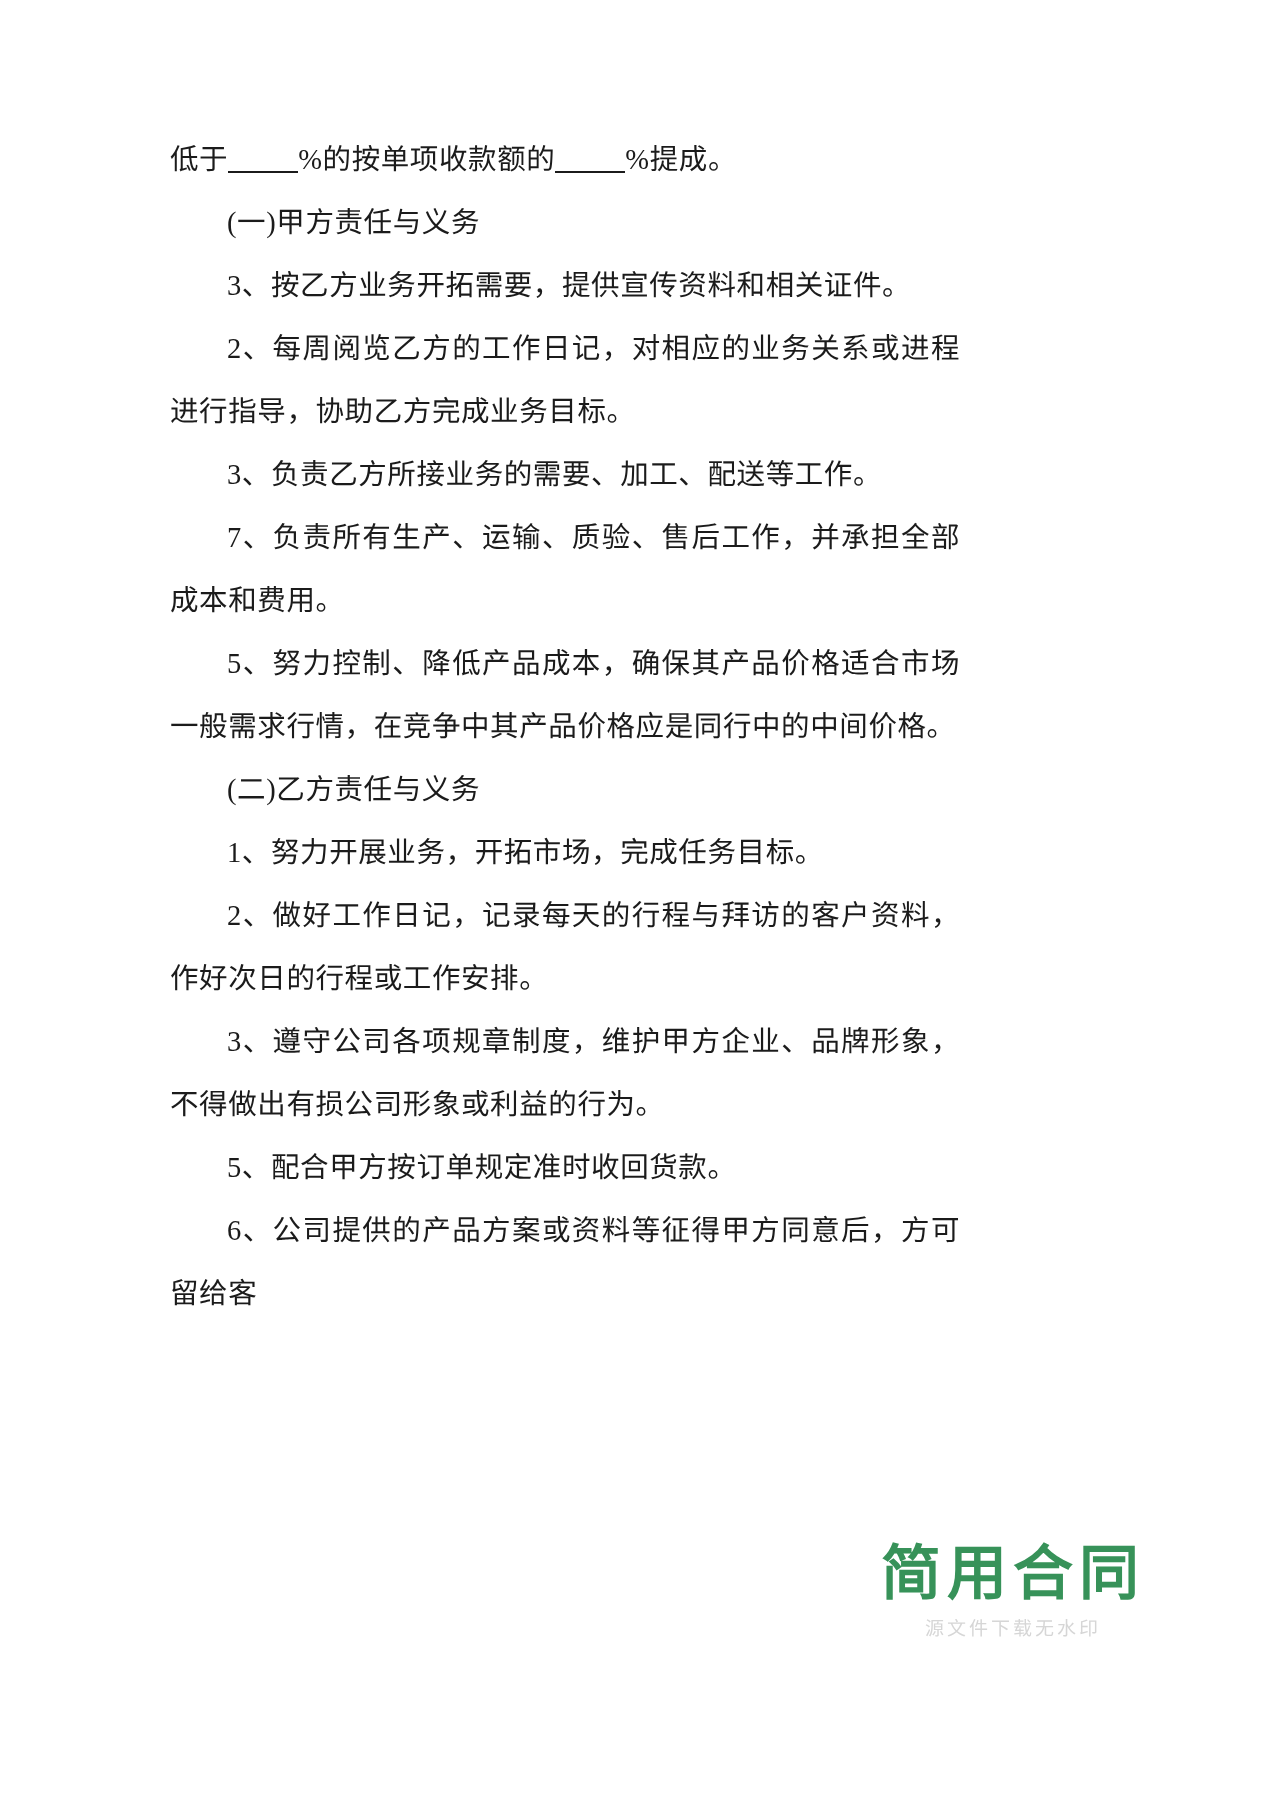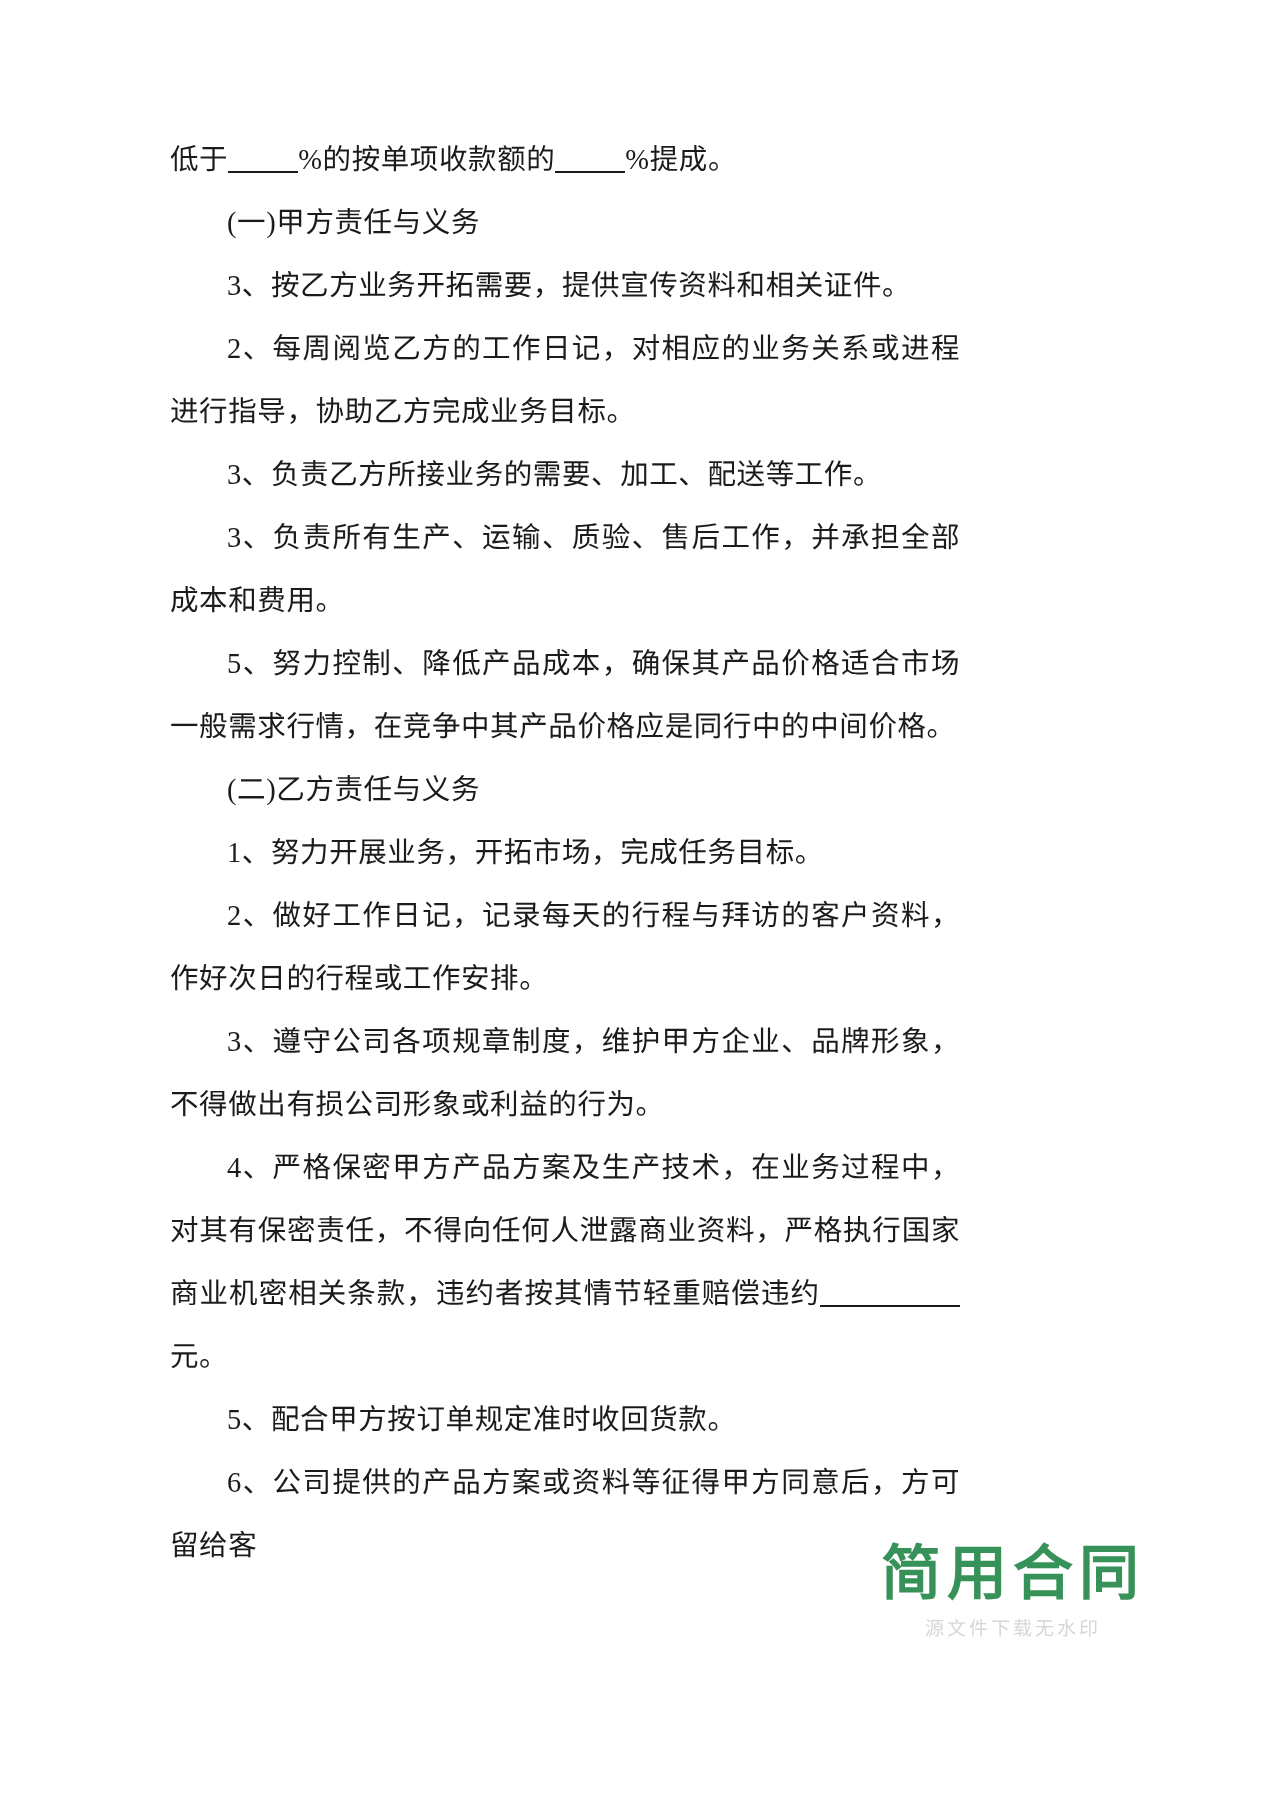--- a/index.html
+++ b/index.html
@@ -93,33 +93,32 @@
 
 
     <p class="para indent">(一)甲方责任与义务</p>
 
     <p class="para indent">3、按乙方业务开拓需要，提供宣传资料和相关证件。</p>
 
     <p class="para indent">2、每周阅览乙方的工作日记，对相应的业务关系或进程进行指导，协助乙方完成业务目标。</p>
 
     <p class="para indent">3、负责乙方所接业务的需要、加工、配送等工作。</p>
 
-    <p class="para indent">3、负责所有生产、运输、质验、售后工作，并承担全部成本和费用。</p>
+    <p class="para indent">7、负责所有生产、运输、质验、售后工作，并承担全部成本和费用。</p>
 
     <p class="para indent">5、努力控制、降低产品成本，确保其产品价格适合市场一般需求行情，在竞争中其产品价格应是同行中的中间价格。</p>
 
     <p class="para indent">(二)乙方责任与义务</p>
 
     <p class="para indent">1、努力开展业务，开拓市场，完成任务目标。</p>
 
     <p class="para indent">2、做好工作日记，记录每天的行程与拜访的客户资料，作好次日的行程或工作安排。</p>
 
     <p class="para indent">3、遵守公司各项规章制度，维护甲方企业、品牌形象，不得做出有损公司形象或利益的行为。</p>
 
-    <p class="para indent"><span>4、严格保密甲方产品方案及生产技术，在业务过程中，对其有保密责任，不得向任何人泄露商业资料，严格执行国家商业机密相关条款，违约者按其情节轻重赔偿违约</span><span class="blank-long"></span><span>元。</span></p>
 
     <p class="para indent">5、配合甲方按订单规定准时收回货款。</p>
 
     <p class="para indent">6、公司提供的产品方案或资料等征得甲方同意后，方可留给客</p>
 
   </div>
 
   <div class="watermark">
     <div class="wm-main">简用合同</div>
     <div class="wm-sub">源文件下载无水印</div>

